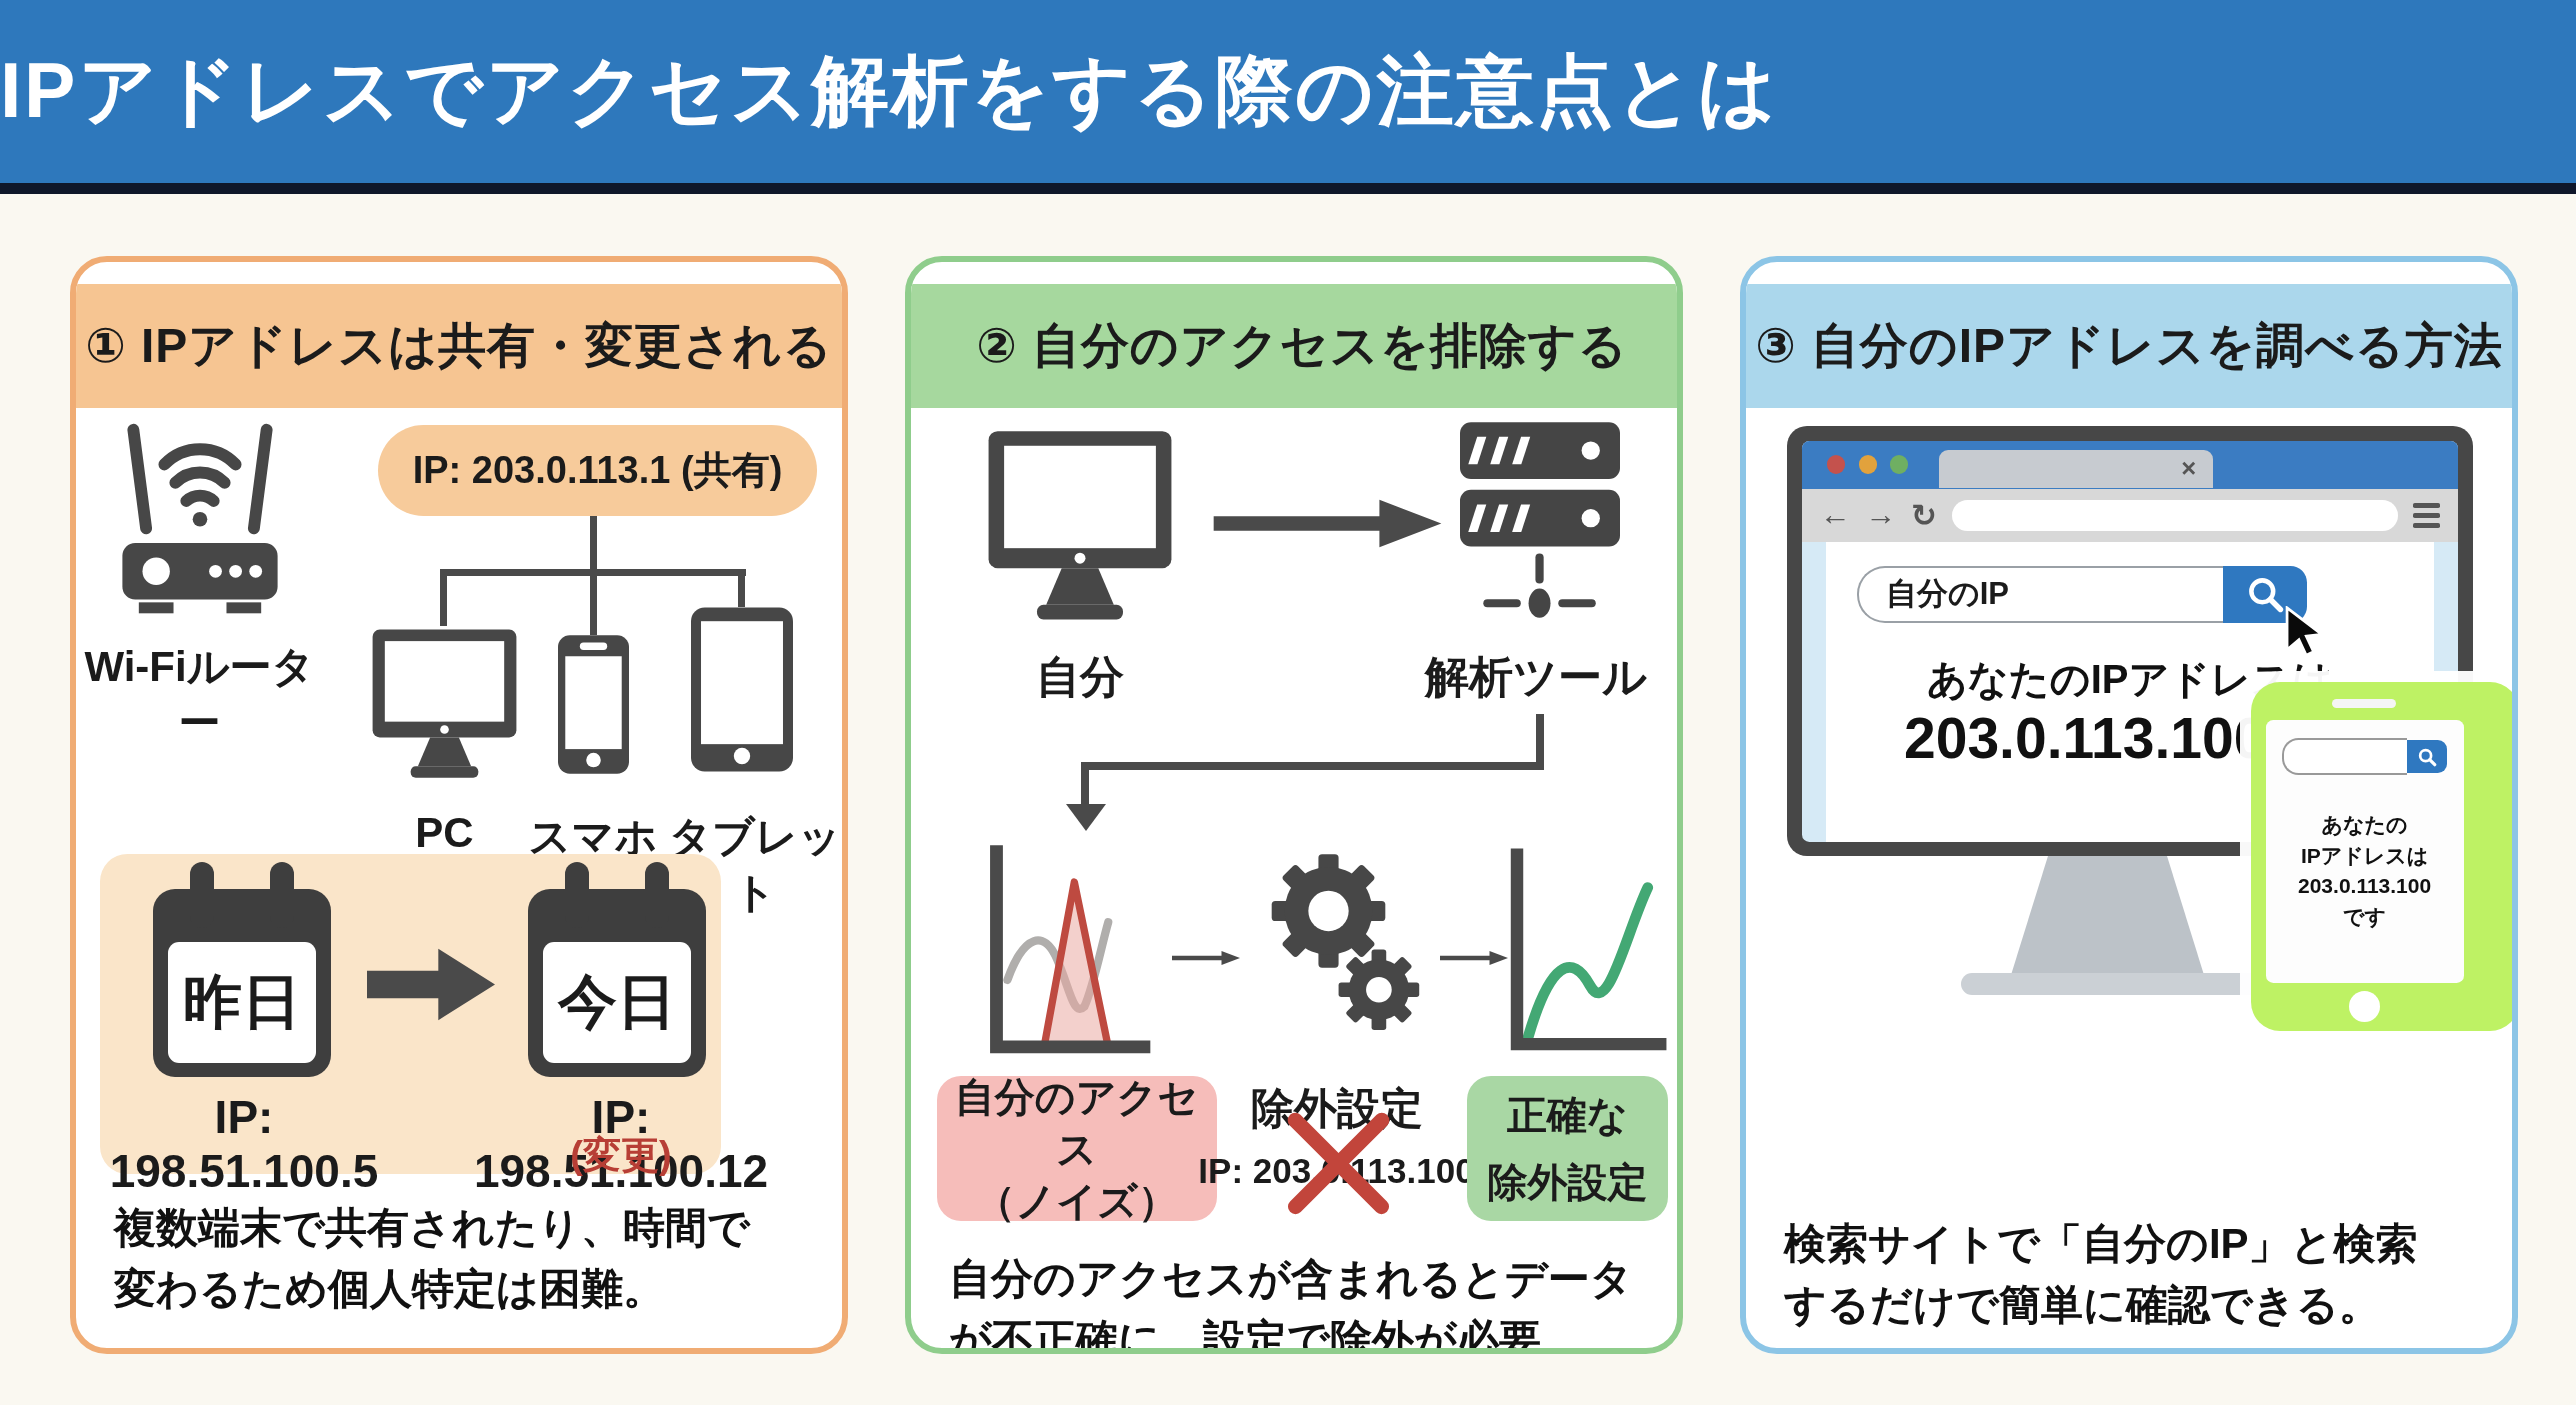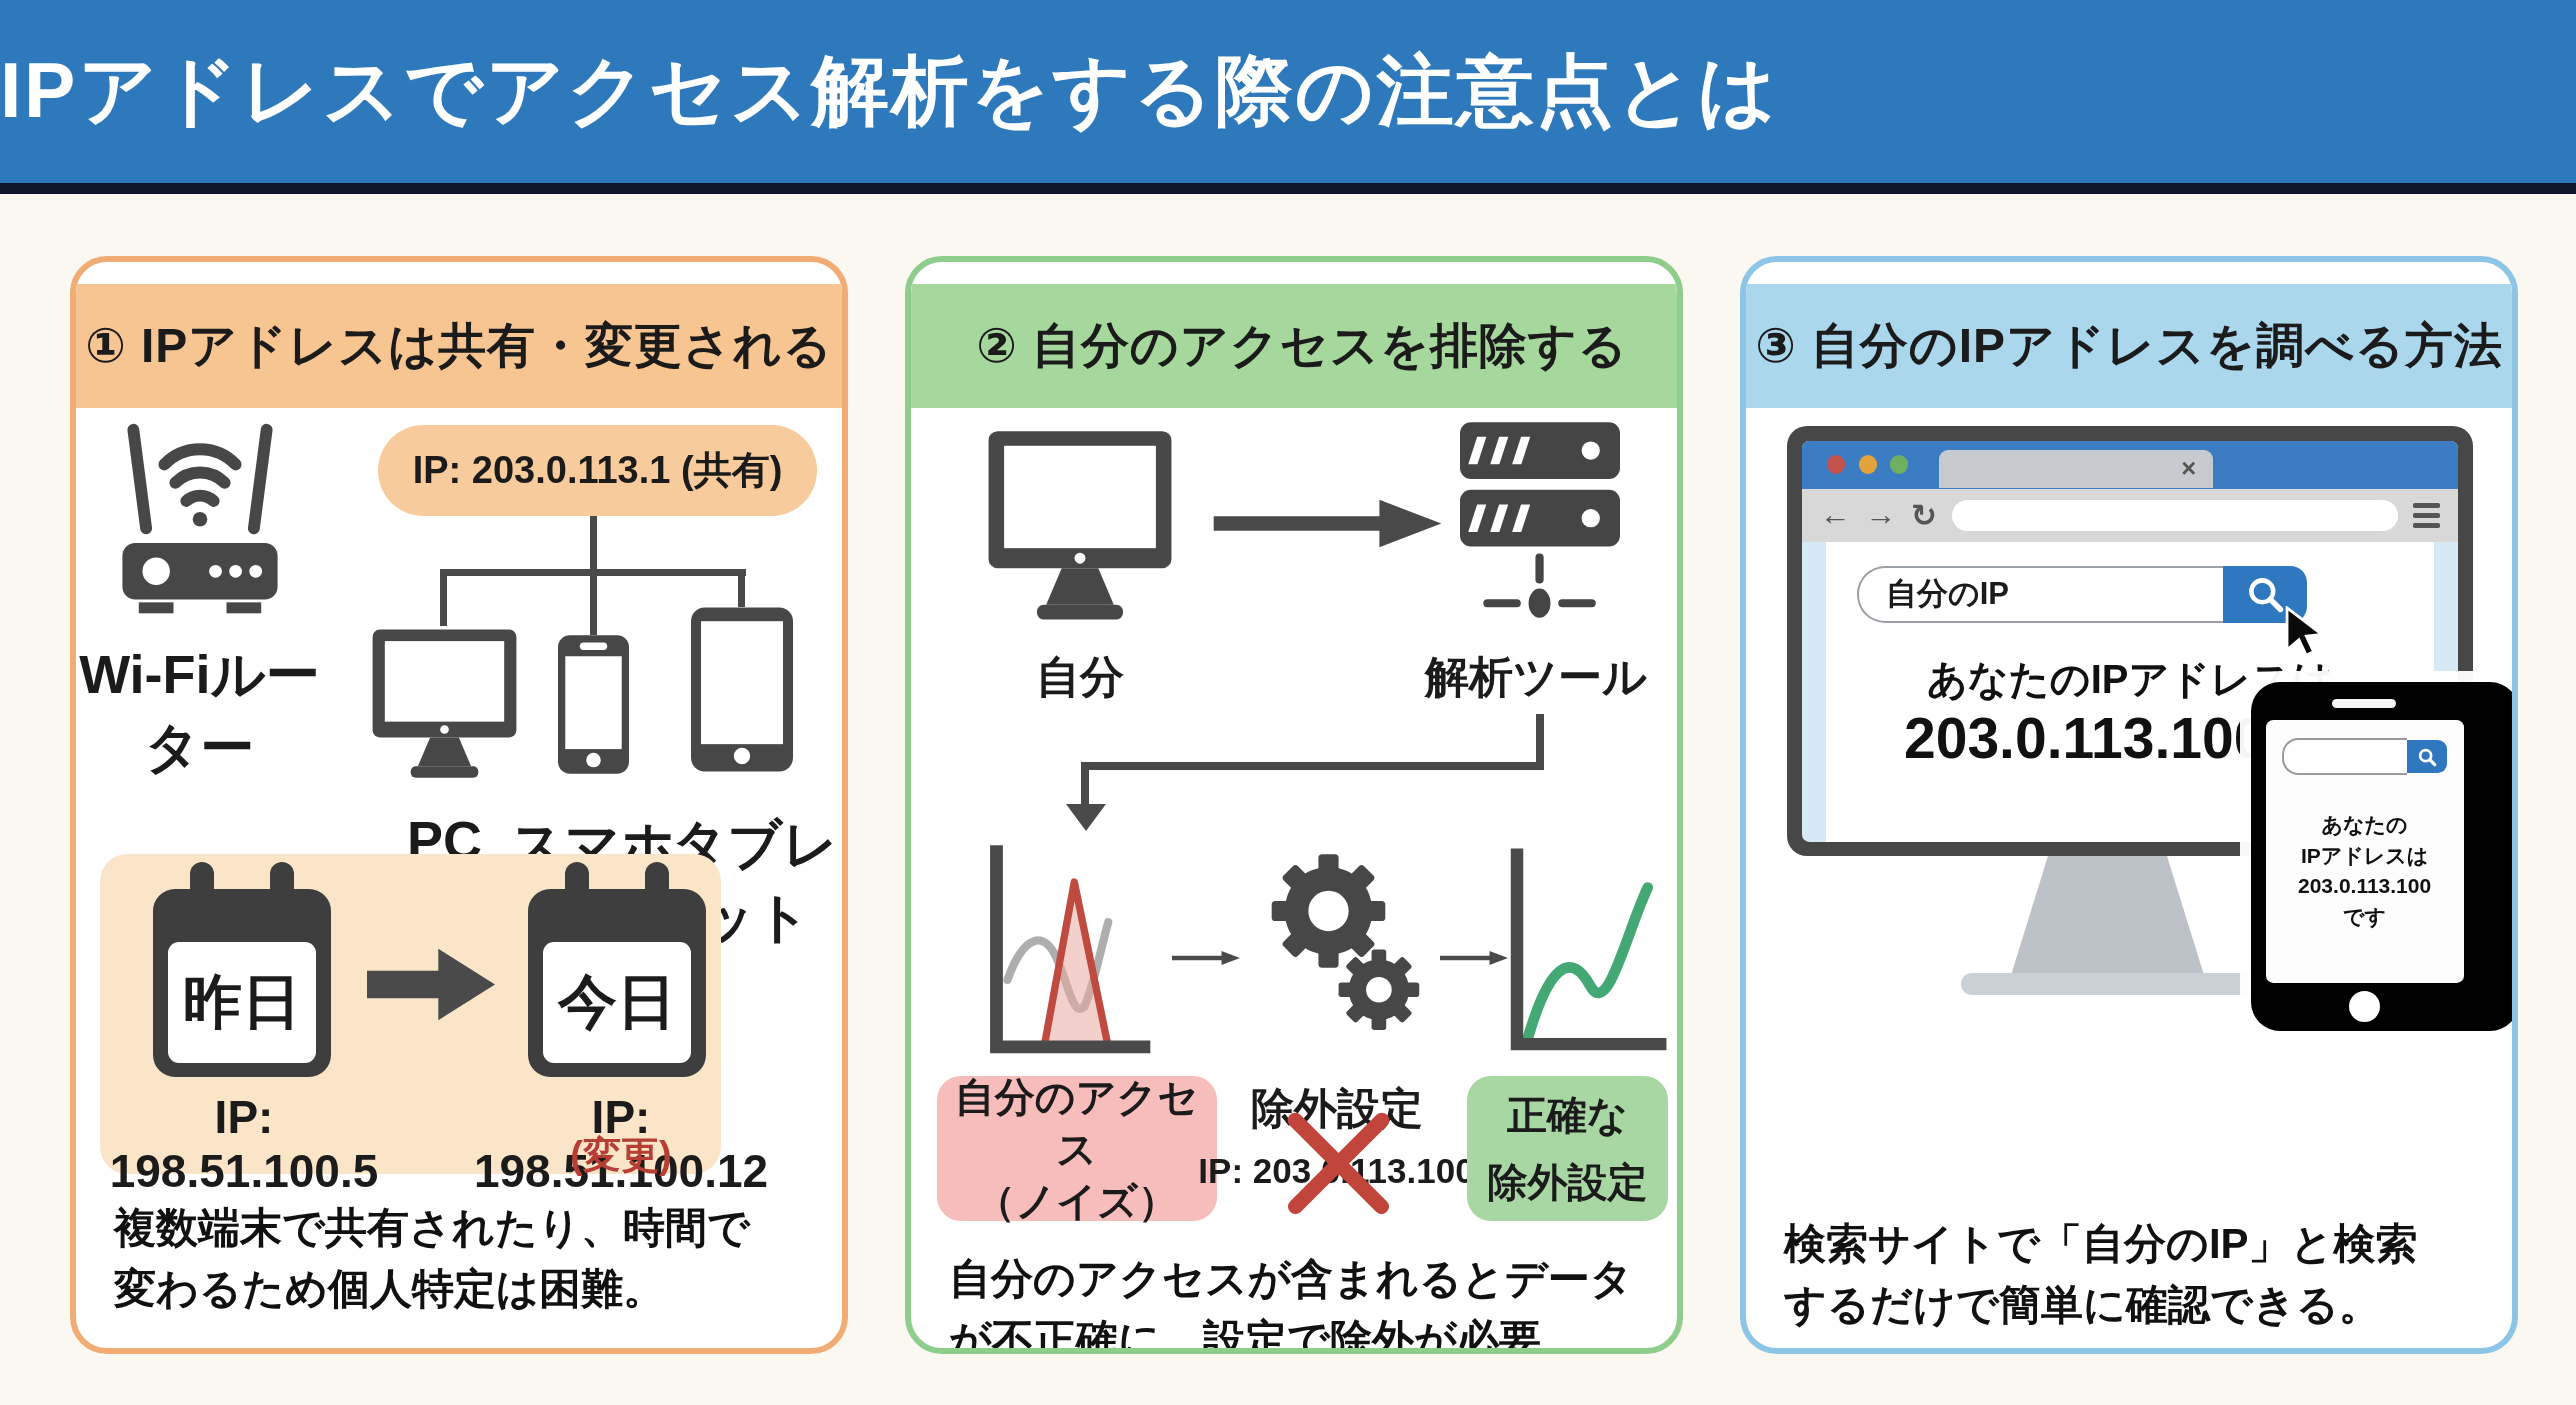--- a/index.html
+++ b/index.html
@@ -12,21 +12,21 @@
   .panels{display:flex;gap:57px;padding:62px 0 0 70px;}
   .card{width:778px;height:1098px;background:#FFFFFF;border-radius:37px;box-sizing:border-box;border:6.4px solid;position:relative;overflow:hidden;}
   .card.p1{border-color:#F0AC74;}
   .card.p2{border-color:#8FCD8C;}
   .card.p3{border-color:#8CC5E6;}
   .card-head{margin-top:22px;height:124px;display:flex;align-items:center;justify-content:center;font-size:48px;font-weight:bold;color:#1B1B1B;letter-spacing:0.9px;}
   .p1 .card-head{background:#F6C592;}
   .p2 .card-head{background:#A6D89E;padding-left:16px;}
   .p3 .card-head{background:#ABD7EC;}
   .card-body{position:relative;height:939px;}
-  .lbl{position:absolute;font-weight:bold;color:#1B1B1B;text-align:center;font-size:54px;}
+  .lbl{position:absolute;font-weight:bold;color:#1B1B1B;text-align:center;font-size:42px;}
   .vline,.hline{position:absolute;background:#4A4A4A;}
   .note{position:absolute;left:0;right:0;padding:0 38px;font-size:42px;font-weight:bold;color:#111;line-height:1.46;text-align:left;}
   
   .ip-pill{position:absolute;left:302px;top:16.5px;width:439px;height:91px;background:#F7CB9B;border-radius:48px;display:flex;align-items:center;justify-content:center;font-size:38px;font-weight:bold;color:#1B1B1B;}
   .calbox{position:absolute;left:24px;top:446px;width:621px;height:320px;background:#FAE5C9;border-radius:27.4px;}
   .cal{position:absolute;width:178px;height:188px;background:#3E3E3E;border-radius:22px;}
   .cal .ring{position:absolute;top:-27.4px;width:24px;height:66px;background:#3E3E3E;border-radius:12px;}
   .cal .ring.l{left:37px;} .cal .ring.r{right:37px;}
   .cal-face{position:absolute;left:14.6px;right:14.6px;top:53px;bottom:13.7px;background:#FFFFFF;border-radius:11px;display:flex;align-items:center;justify-content:center;font-size:59px;font-weight:bold;color:#1B1B1B;}
   .cap{position:absolute;font-size:46px;font-weight:bold;color:#1B1B1B;text-align:center;}
@@ -53,21 +53,21 @@
   .search-row{position:absolute;left:55px;top:24px;display:flex;align-items:center;}
   .search-pill{width:366px;height:57px;border:2.7px solid #9AA0A6;border-left:2.7px solid #9AA0A6;border-radius:28px 0 0 28px;border-right:none;background:#fff;display:flex;align-items:center;padding-left:27.4px;box-sizing:border-box;font-size:31px;font-weight:bold;color:#1B1B1B;}
   .search-btn{width:84px;height:57px;background:#2F78C0;border-radius:0 16.5px 16.5px 0;display:flex;align-items:center;justify-content:center;}
   .result1{position:absolute;left:0;right:0;top:110px;text-align:center;font-size:40px;font-weight:bold;color:#111;}
   .result2{position:absolute;left:0;right:0;top:163px;text-align:center;font-weight:bold;color:#111;}
   .result2 .big{font-size:57px;} .result2 .small{font-size:38px;margin-left:12.8px;}
   .stand{position:absolute;left:302px;top:448px;width:119px;height:119px;background:#BCC2C8;}
   .stand:before{content:"";position:absolute;left:-37px;top:0;border-left:37px solid transparent;border-bottom:119px solid #BCC2C8;}
   .stand:after{content:"";position:absolute;right:-37px;top:0;border-right:37px solid transparent;border-bottom:119px solid #BCC2C8;}
   .base{position:absolute;left:215px;top:565px;width:302px;height:22px;background:#CBD0D5;border-radius:11px;}
-  .phone3{position:absolute;left:505px;top:274px;width:268px;height:349px;background:#000000;border-radius:29px;box-shadow:0 0 0 11px rgba(255,255,255,.96);}
+  .phone3{position:absolute;left:505px;top:274px;width:268px;height:349px;background:#bef264;border-radius:29px;box-shadow:0 0 0 11px rgba(255,255,255,.96);}
   .phone3 .speaker{position:absolute;left:81px;top:16.5px;width:64px;height:9.1px;background:#F5F5F5;border-radius:4.6px;}
   .phone3 .pscreen{position:absolute;left:14.6px;top:38px;width:198px;height:263px;background:#FDFDFD;border-radius:7.3px;}
   .phone3 .home{position:absolute;left:98px;bottom:9.1px;width:31px;height:31px;background:#FFFFFF;border-radius:50%;}
   .psearch{display:flex;align-items:center;margin:18.3px 16.5px 12.8px;}
   .psearch .pp{flex:1;height:33px;border:2.7px solid #999;border-right:none;border-radius:16.5px 0 0 16.5px;background:#fff;}
   .psearch .pb{width:40px;height:33px;background:#2F78C0;border-radius:0 9.1px 9.1px 0;display:flex;align-items:center;justify-content:center;}
   .ptext{text-align:center;font-size:21px;font-weight:bold;color:#111;line-height:1.45;}
   .cursor{position:absolute;}
 </style>
 </head>

